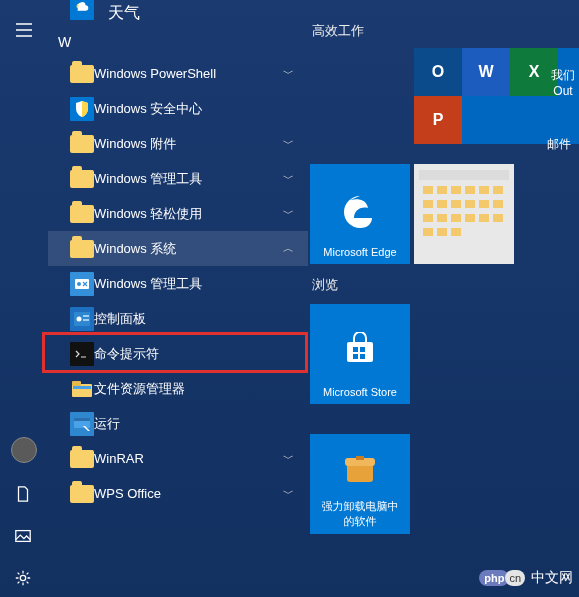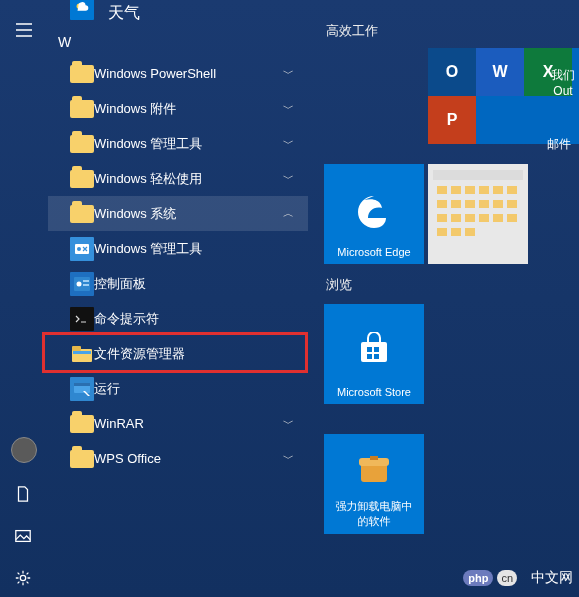--- a/index.html
+++ b/index.html
@@ -28,39 +28,39 @@
   .app-row .label { font-size: 13px; color: #fff; white-space: nowrap; }
   .app-row .chev { margin-left: auto; margin-right: 14px; font-size: 11px; color: #ddd; }
 
   .icon-tile { width: 24px; height: 24px; display: flex; align-items: center; justify-content: center; border-radius: 1px; flex-shrink: 0; }
   .folder { background: #f8d16b; position: relative; height: 18px; width: 24px; border-radius: 2px; }
   .folder::before { content:""; position:absolute; top:-4px; left:2px; width:10px; height:5px; background:#f8d16b; border-radius: 2px 2px 0 0; }
 
   .highlight-box { position: absolute; border: 3px solid #e03030; pointer-events: none; }
 
   
-  .tiles { position: absolute; left: 322px; top: 0; right: 0; height: 100%; }
+  .tiles { position: absolute; left: 308px; top: 0; right: 0; height: 100%; }
   .group-title { font-size: 13px; color: #eee; padding: 22px 0 10px 4px; }
   .tile-row { display: flex; gap: 4px; }
   .tile { width: 100px; height: 100px; background: #0078d4; display: flex; flex-direction: column; align-items: center; justify-content: flex-end; cursor: pointer; position: relative; }
   .tile .tlabel { font-size: 11px; color: #fff; padding-bottom: 6px; }
   .tile .ticon { position: absolute; top: 28px; }
   .tile.grey { background: #e8e8e8; }
 
   
   .mini-grid { position: absolute; top: 48px; left: 106px; display: grid; grid-template-columns: 48px 48px 48px 48px; grid-template-rows: 48px 48px; gap: 0; }
   .mini { width: 48px; height: 48px; display:flex; align-items:center; justify-content:center; cursor:pointer; }
   .mini.o { background:#0b4a8b; } .mini.w { background:#1b5cbe; } .mini.x { background:#0e7a3c; }
   .mini.p { background:#c43e1c; } .mini.blank { background:#0067c0; }
   .mini span { font-size: 16px; font-weight:700; color:#fff; }
   .right-label { position:absolute; right: -2px; top: 68px; width: 36px; text-align:center; font-size:12px; color:#fff; line-height:1.3; }
   .mail-label { position:absolute; right: 8px; top: 136px; font-size:12px; color:#fff; }
 
   
-  .wm { position:absolute; right: 6px; bottom: 10px; display:flex; align-items:center; gap:10px; }
+  .wm { position:absolute; right: 6px; bottom: 10px; display:flex; align-items:center; gap:2px; }
   .wm .p1 { background:#6c7bbd; color:#fff; font-size:11px; font-weight:700; padding:2px 5px; border-radius:10px; }
   .wm .p2 { background:#e5e5e5; color:#333; font-size:11px; font-weight:400; padding:2px 4px; border-radius:10px; margin-left:-6px; }
   .wm .t { font-size:14px; color:#fff; margin-left:4px; }
 
   svg { display:block; }
 </style>
 </head>
 <body>
 
 <div class="root">
@@ -109,20 +109,31 @@
 
       <div class="letter-header">W</div>
 
       <div id="apps-slot">
           <div class="app-row">
             <div class="icon-tile">
               <div class="folder"></div>
             </div>
             <span class="label">Windows PowerShell</span>
             <span class="chev">﹀</span>
+          </div>
+          <div class="app-row">
+            <div class="icon-tile">
+              <div class="icon-tile" style="background:#0078d4">
+                <svg width="16" height="18" viewBox="0 0 16 18">
+                  <path d="M8 1l6 2v5c0 5-3 8-6 9-3-1-6-4-6-9V3z" fill="#fff"></path>
+                  <path d="M8 1l6 2v5c0 5-3 8-6 9V1z" fill="#ffd54a"></path>
+                </svg>
+              </div>
+            </div>
+            <span class="label">Windows 安全中心</span>
           </div>
           <div class="app-row">
             <div class="icon-tile">
               <div class="folder"></div>
             </div>
             <span class="label">Windows 附件</span>
             <span class="chev">﹀</span>
           </div>
           <div class="app-row">
             <div class="icon-tile">

